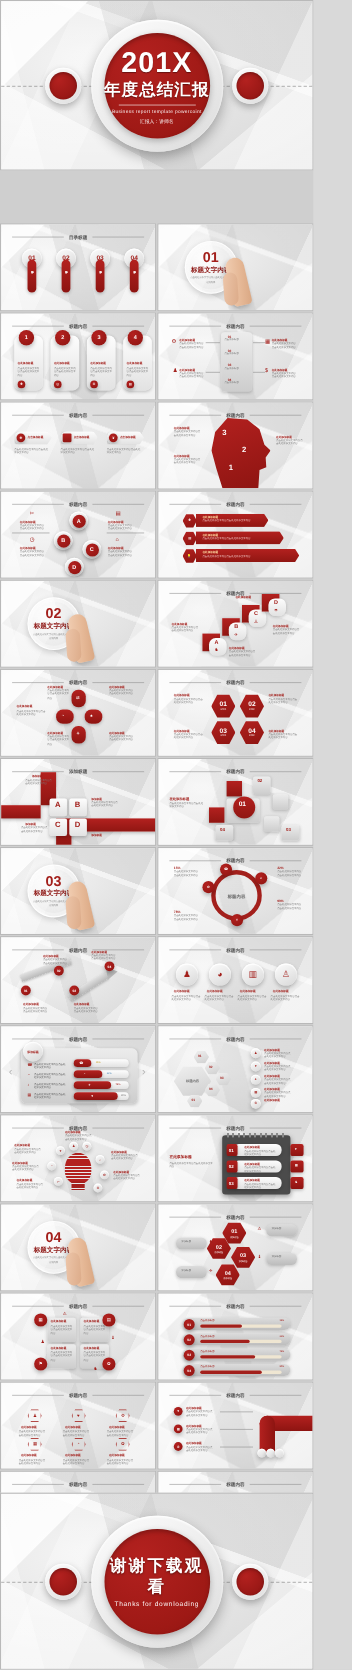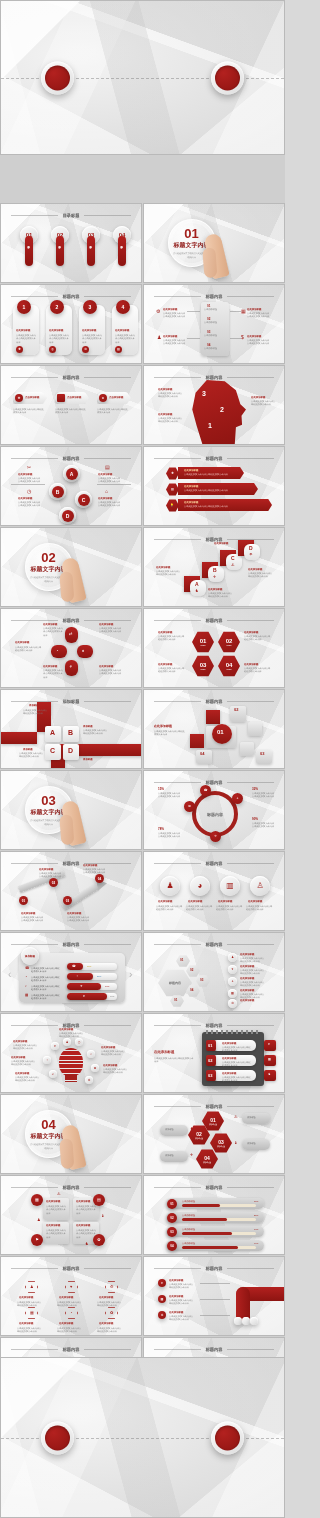--- a/index.html
+++ b/index.html
@@ -162,20 +162,29 @@
 
   <div class="slide big-slide cover">
     <div class="poly"></div>
     <div class="hline"></div>
     <div class="side-dot sd-l">
         <i></i>
       </div>
     <div class="side-dot sd-r">
         <i></i>
       </div>
+    <div class="ring-big">
+      <div class="disc-big">
+        <div class="t-year">201X</div>
+        <div class="t-cn">年度总结汇报</div>
+        <div class="t-rule"></div>
+        <div class="t-en">Business report template powercoint</div>
+        <div class="t-by">汇报人：讲师名</div>
+      </div>
+    </div>
   </div>
 
   <div id="grid">
 
     <div class="cell" style="left:0;top:0">
       <div class="slide">
           <div class="poly"></div>
         <div class="shead">
             <div class="ln"></div>
           <div class="tx">目录标题</div>
@@ -1215,15 +1224,21 @@
 
   <div class="slide big-slide closing">
     <div class="poly"></div>
     <div class="hline"></div>
     <div class="side-dot sd-l">
         <i></i>
       </div>
     <div class="side-dot sd-r">
         <i></i>
       </div>
+    <div class="ring-big">
+      <div class="disc-big">
+        <div class="thanks-cn">谢谢下载观看</div>
+        <div class="thanks-en">Thanks for downloading</div>
+      </div>
+    </div>
   </div>
 
 </div>
 
 </body></html>

